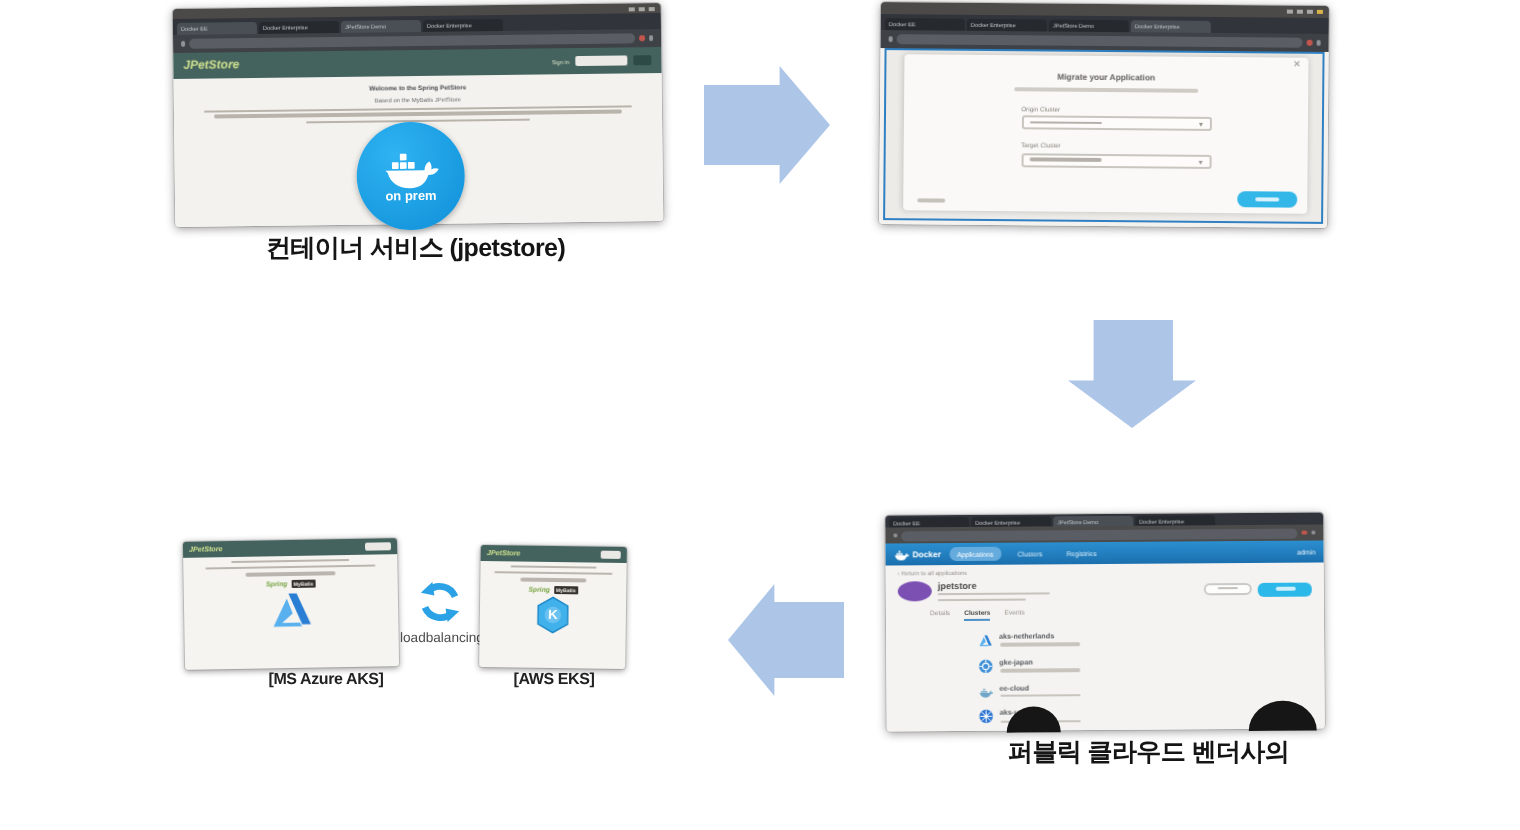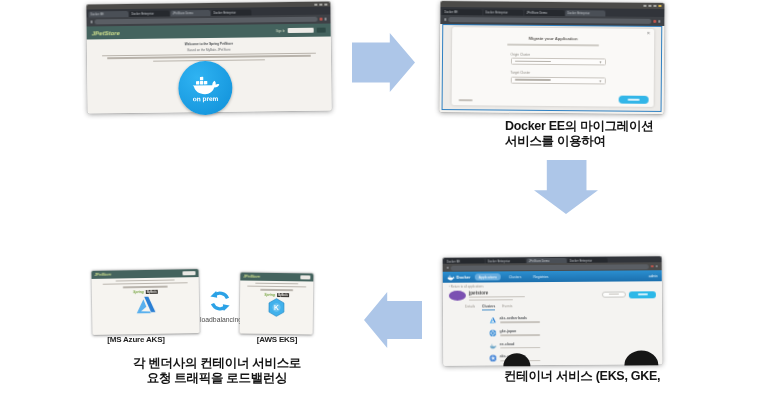--- a/index.html
+++ b/index.html
@@ -198,20 +198,21 @@
       </div>
     </div>
     <div class="dockercircle">
       <svg width="30" height="20" style="color:#fff">
           <use href="#whale"></use>
         </svg>
       <div class="badge">on prem</div>
     </div>
   </div>
   <div class="caption" style="left:133px;top:117px">
+    <div>컨테이너 서비스 (jpetstore)</div>
   </div>
 
   <div class="arrow right" style="left:352px;top:33px;width:63px;height:59px"></div>
 
   <div class="shot" style="left:440px;top:2px;width:224px;height:111px;transform:rotate(.5deg)">
     <div class="clip">
       <div class="tbar" style="height:6px">
           <i></i>
           <i></i>
           <i></i>
@@ -248,24 +249,20 @@
               <span class="fcaret">▾</span>
             </div>
           </div>
           <div class="mcancel"></div>
           <div class="mprimary">
               <i></i>
             </div>
         </div>
       </div>
     </div>
-  </div>
-  <div class="caption" style="left:505px;top:119px">
-    <div>Docker EE의 마이그레이션</div>
-    <div>서비스를 이용하여</div>
   </div>
 
   <div class="arrow down" style="left:534px;top:160px;width:64px;height:54px"></div>
 
   <div class="shot" style="left:443px;top:257px;width:219px;height:108px;transform:rotate(-.4deg)">
     <div class="clip">
       <div class="tabs" style="height:6px">
         <div class="tab dim" style="height:5px">Docker EE</div>
         <div class="tab dim" style="height:5px">Docker Enterprise</div>
         <div class="tab" style="height:5px">JPetStore Demo</div>
@@ -347,21 +344,21 @@
               <div class="cname">aks-us-west</div>
               <div class="csub"></div>
             </div>
         </div>
       </div>
     </div>
     <div class="blob" style="left:60px;top:96px;width:27px;height:13px"></div>
     <div class="blob" style="left:181px;top:94px;width:34px;height:15px"></div>
   </div>
   <div class="caption" style="left:504px;top:369px;line-height:14.6px">
-    <div>컨테이너 서비스 (EKS, GKE,</div>
+    <div>퍼블릭 클라우드 벤더사의</div>
   </div>
 
   <div class="arrow left" style="left:364px;top:292px;width:58px;height:56px"></div>
 
   <div class="mini" style="left:92px;top:270px;width:107px;height:64px;transform:rotate(-1deg)">
     <div class="mhead">
       <span class="mlogo">JPetStore</span>
       <span class="mbtn"></span>
     </div>
     <div class="c">
@@ -372,21 +369,21 @@
         <span class="mspring">Spring</span>
         <span class="mmy">MyBatis</span>
       </div>
       <div class="mvendor">
           <svg width="24" height="19">
             <use href="#azure"></use>
           </svg>
         </div>
     </div>
   </div>
-  <div class="minilabel" style="left:90px;top:335px;width:92px">[MS Azure AKS]</div>
+  <div class="minilabel" style="left:117px;top:335px;width:92px">[MS Azure AKS]</div>
 
   <svg class="lb-icon">
       <use href="#sync"></use>
     </svg>
   <div class="lb-label">loadbalancing</div>
 
   <div class="mini" style="left:240px;top:273px;width:73px;height:61px;transform:rotate(.8deg)">
     <div class="mhead">
       <span class="mlogo">JPetStore</span>
       <span class="mbtn" style="width:10px"></span>
@@ -401,18 +398,14 @@
       </div>
       <div class="mvendor">
           <svg width="17" height="19">
             <use href="#hexk"></use>
           </svg>
         </div>
     </div>
   </div>
   <div class="minilabel" style="left:243px;top:335px;width:68px">[AWS EKS]</div>
 
-  <div class="caption" style="left:127px;top:356px;width:180px;text-align:center">
-    <div>각 벤더사의 컨테이너 서비스로</div>
-    <div>요청 트래픽을 로드밸런싱</div>
-  </div>
 
 </div>
 
 </body></html>

